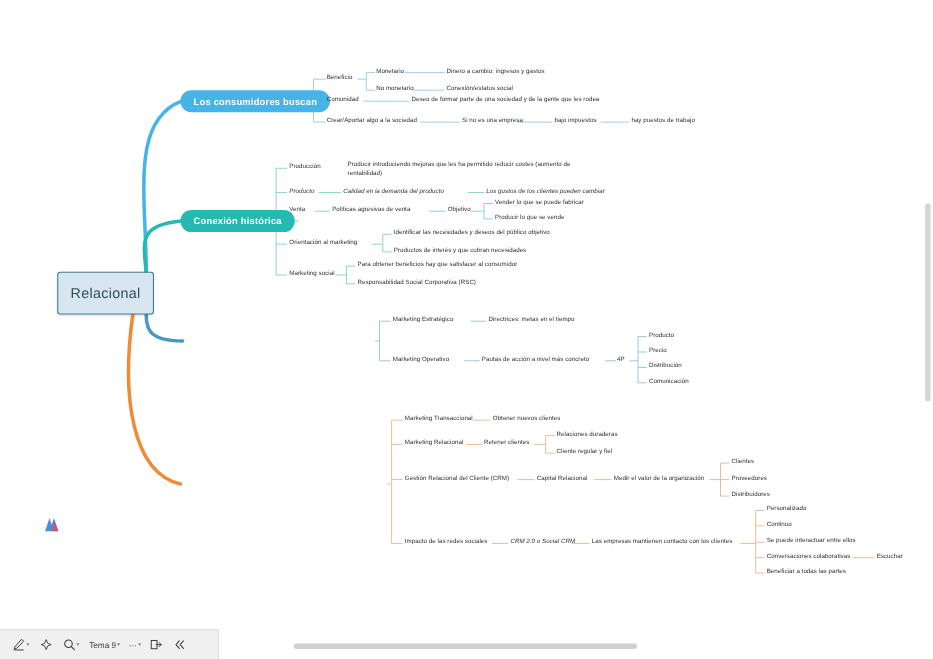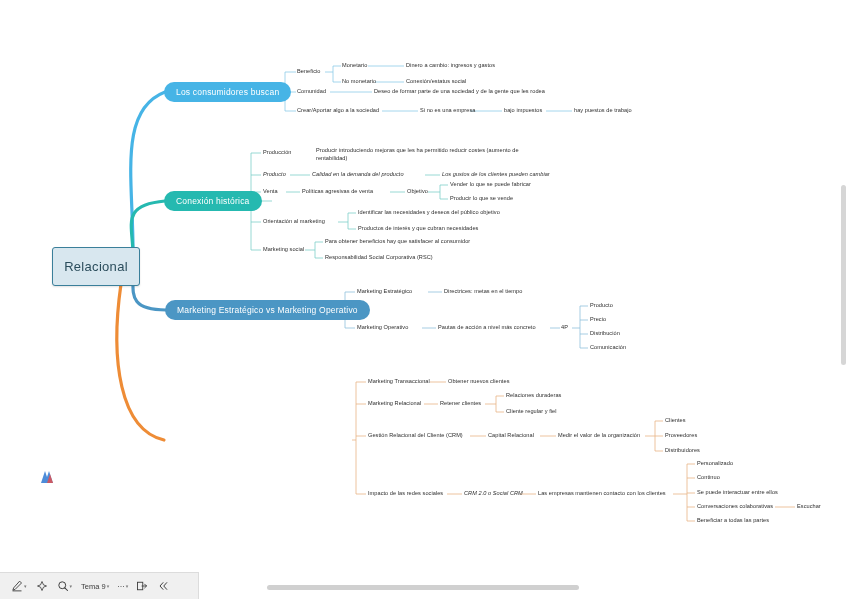--- a/index.html
+++ b/index.html
@@ -18,21 +18,21 @@
     background:#d8e7ef;border:1.4px solid #3a7f9a;border-radius:3px;
     display:flex;align-items:center;justify-content:center;
     font-size:13px;color:#2b4d5c;letter-spacing:.3px;
     box-shadow:0 1px 2px rgba(0,0,0,.12);
   }
 
   
   .pill{
     position:absolute;border-radius:14px;
     display:flex;align-items:center;justify-content:center;
-    font-size:8.5px;font-weight:normal;color:#ffffff;
+    font-size:8.5px;font-weight:bold;color:#ffffff;
     padding:0 12px;height:20px;white-space:nowrap;
     letter-spacing:.2px;
   }
   .pill.blue{background:#46b4e6;}
   .pill.teal{background:#25b9b0;}
   .pill.steel{background:#4b96c4;}
   .pill.orange{background:#ee8c36;}
 
   
   .leaf{
@@ -219,23 +219,20 @@
   <div class="leaf" style="left:407px;top:188px;">Objetivo</div>
   <div class="leaf" style="left:450px;top:181px;">Vender lo que se puede fabricar</div>
   <div class="leaf" style="left:450px;top:195px;">Producir lo que se vende</div>
   <div class="leaf" style="left:263px;top:218px;">Orientación al marketing</div>
   <div class="leaf" style="left:358px;top:209px;">Identificar las necesidades y deseos del público objetivo</div>
   <div class="leaf" style="left:358px;top:225px;">Productos de interés y que cubran necesidades</div>
   <div class="leaf" style="left:263px;top:246px;">Marketing social</div>
   <div class="leaf" style="left:325px;top:238px;">Para obtener beneficios hay que satisfacer al consumidor</div>
   <div class="leaf" style="left:325px;top:254px;">Responsabilidad Social Corporativa (RSC)</div>
 
-  <div class="pill steel" style="left:165px;top:300px;">
-    <span>Marketing Estratégico vs Marketing Operativo</span>
-  </div>
 
   <div class="leaf" style="left:357px;top:288px;">Marketing Estratégico</div>
   <div class="leaf" style="left:444px;top:288px;">Directrices: metas en el tiempo</div>
   <div class="leaf" style="left:357px;top:324px;">Marketing Operativo</div>
   <div class="leaf" style="left:438px;top:324px;">Pautas de acción a nivel más concreto</div>
   <div class="leaf" style="left:561px;top:324px;">4P</div>
   <div class="leaf" style="left:590px;top:302px;">Producto</div>
   <div class="leaf" style="left:590px;top:316px;">Precio</div>
   <div class="leaf" style="left:590px;top:330px;">Distribución</div>
   <div class="leaf" style="left:590px;top:344px;">Comunicación</div>

